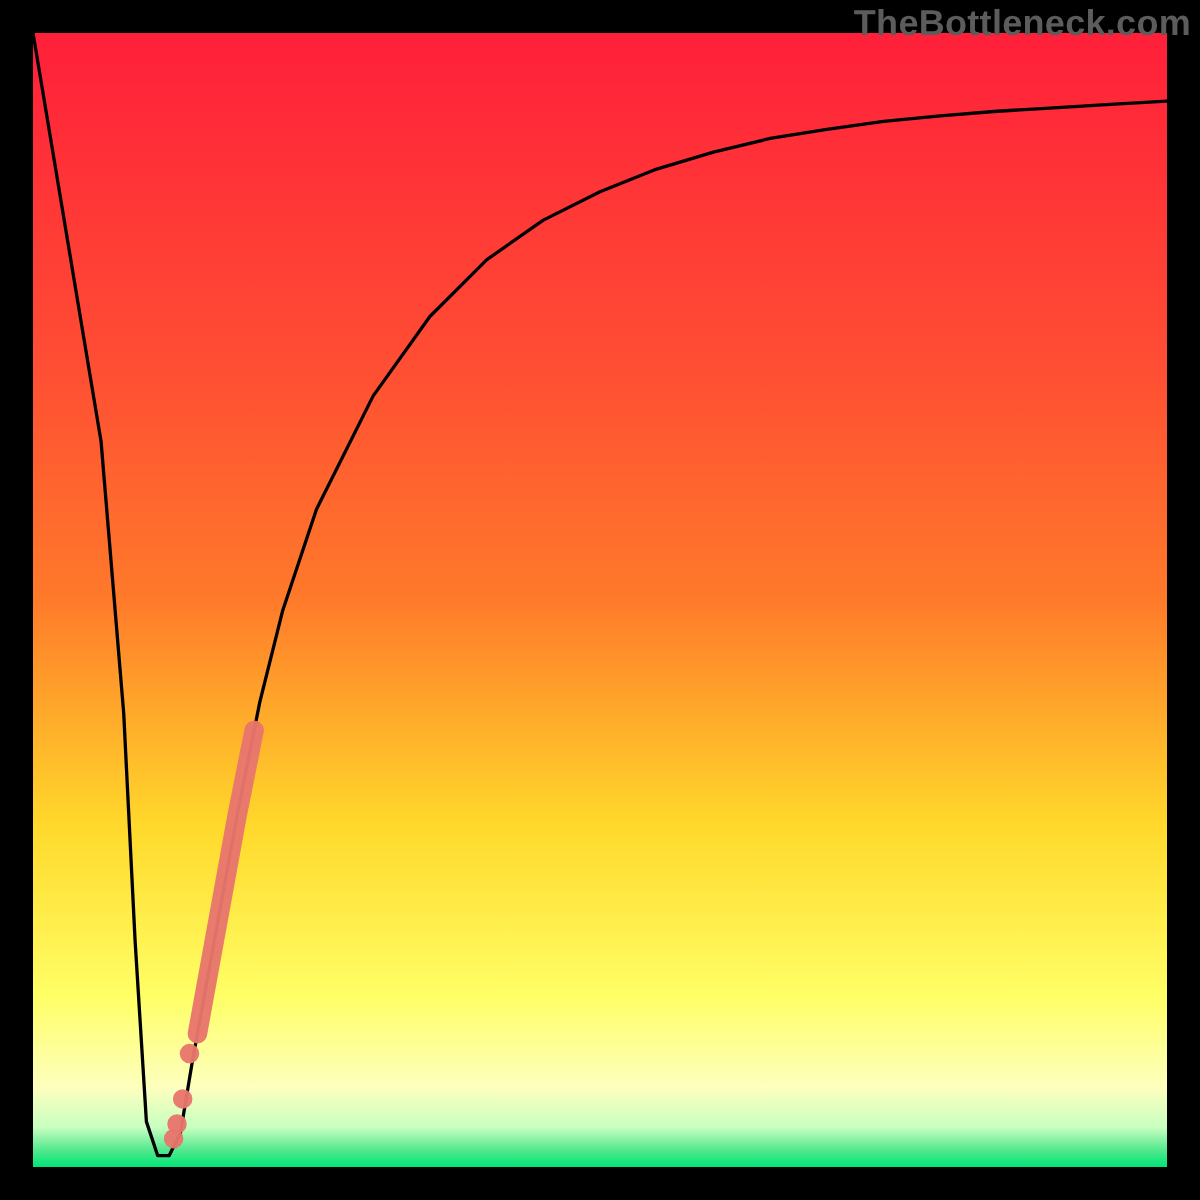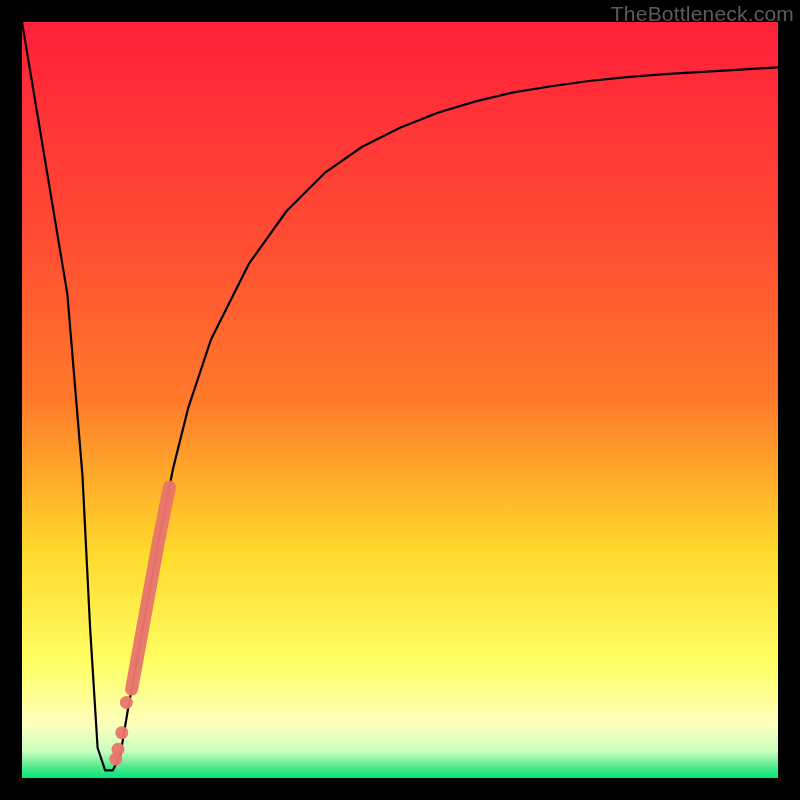--- a/index.html
+++ b/index.html
@@ -23,22 +23,22 @@
     top: 22px;
     width: 756px;
     height: 756px;
     overflow: hidden;
   }
   .watermark {
     position: absolute;
     top: 2px;
     right: 6px;
     color: #5c5c5c;
-    font-size: 21px;
-    font-weight: 400;
+    font-size: 24px;
+    font-weight: 700;
     letter-spacing: 0.2px;
     user-select: none;
   }
   svg { display: block; }
 </style>
 </head>
 <body>
 
 <div class="frame">
   <div class="plot">

